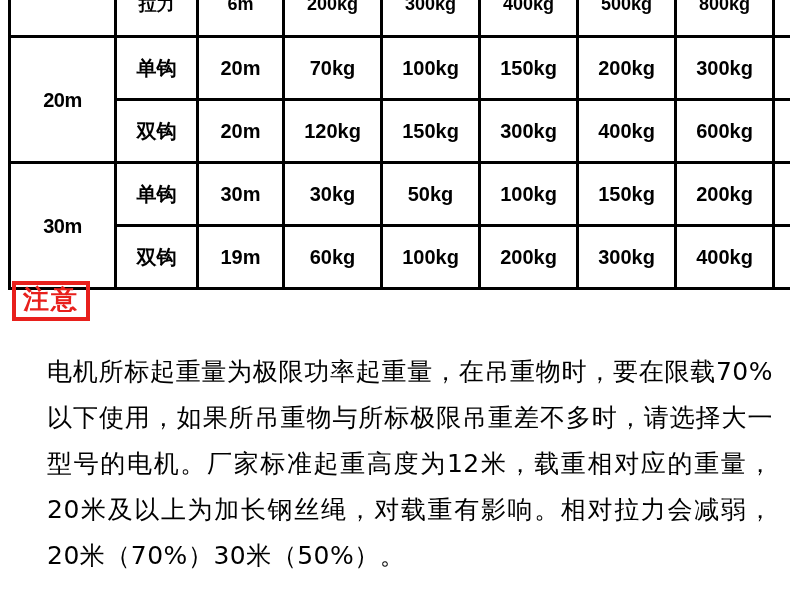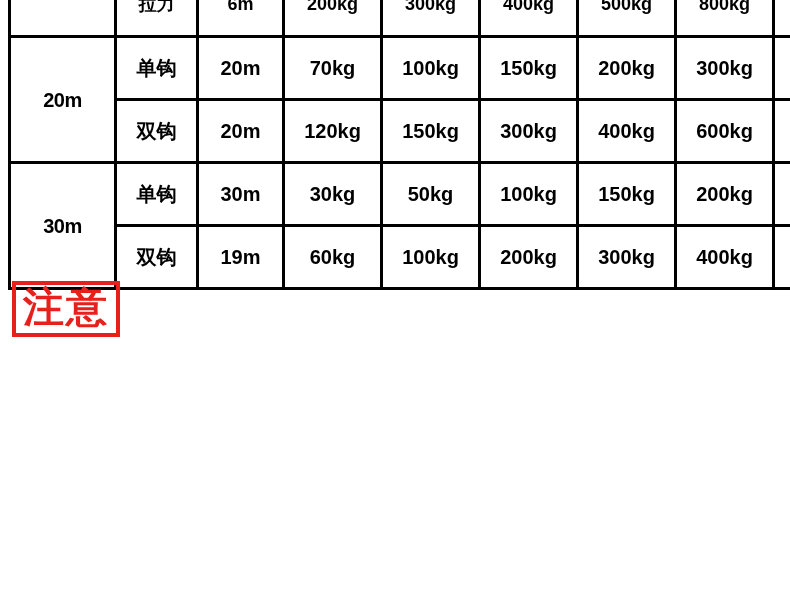--- a/index.html
+++ b/index.html
@@ -64,21 +64,21 @@
     left: 12px;
     top: 281px;
     border: 4px solid #e8201c;
     padding: 1px 7px 4px 7px;
     box-sizing: border-box;
   }
   .notice-badge span {
     display: block;
     color: #e8201c;
     font-weight: bold;
-    font-size: 41px;
+    font-size: 26px;
     line-height: 1.05;
     letter-spacing: 2px;
     font-family: "DejaVu Sans", sans-serif;
   }
 
   .notice-body {
     position: absolute;
     left: 47px;
     top: 349px;
     width: 726px;
@@ -163,14 +163,15 @@
         <td class="cell-val">400kg</td>
         <td class="cell-val">500kg</td>
       </tr>
     </tbody>
   </table>
 
   <div class="notice-badge">
     <span>注意</span>
   </div>
 
+  <div class="notice-body">电机所标起重量为极限功率起重量，在吊重物时，要在限载70%以下使用，如果所吊重物与所标极限吊重差不多时，请选择大一型号的电机。厂家标准起重高度为12米，载重相对应的重量，20米及以上为加长钢丝绳，对载重有影响。相对拉力会减弱，20米（70%）30米（50%）。</div>
 
 </div>
 
 </body></html>

